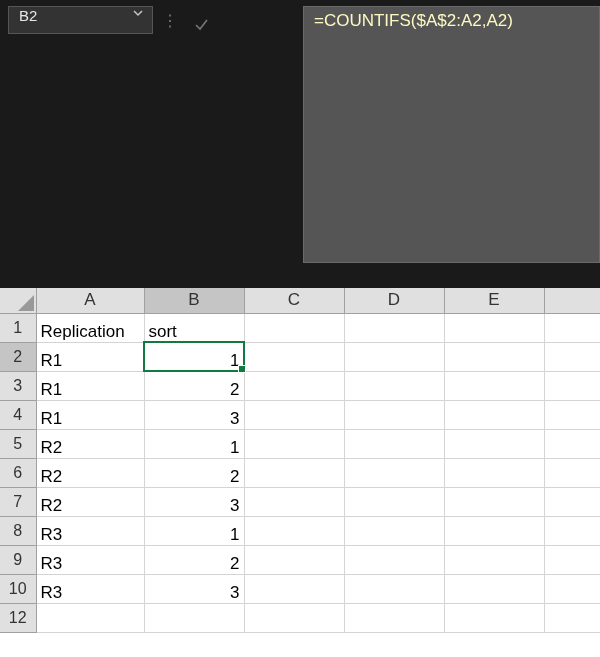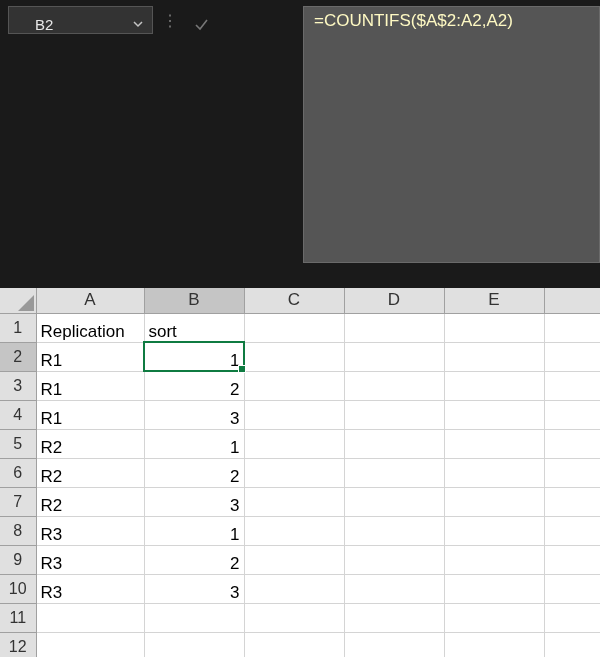--- a/index.html
+++ b/index.html
@@ -18,22 +18,22 @@
       align-items: center;
       padding: 6px 8px;
       gap: 8px;
     }
     .name-box-wrap {
       width: 145px;
       height: 28px;
       background: #333333;
       border: 1px solid #555;
       display: flex;
-      align-items: flex-end;
-      padding: 0 4px 0 26px;
+      align-items: flex-start;
+      padding: 0 4px 0 10px;
       position: relative;
     }
     .name-box-input {
       background: transparent;
       border: none;
       color: #e8e8e8;
       font-size: 15px;
       width: 100%;
       outline: none;
     }
@@ -330,29 +330,20 @@
         <tr>
           <th class="row-head">10</th>
           <td class="cell">R3</td>
           <td class="cell num">3</td>
           <td class="cell"></td>
           <td class="cell"></td>
           <td class="cell"></td>
           <td class="cell"></td>
         </tr>
         <tr>
-          <th class="row-head">11</th>
-          <td class="cell"></td>
-          <td class="cell"></td>
-          <td class="cell"></td>
-          <td class="cell"></td>
-          <td class="cell"></td>
-          <td class="cell"></td>
-        </tr>
-        <tr>
           <th class="row-head">12</th>
           <td class="cell"></td>
           <td class="cell"></td>
           <td class="cell"></td>
           <td class="cell"></td>
           <td class="cell"></td>
           <td class="cell"></td>
         </tr>
       </tbody>
   </table>

